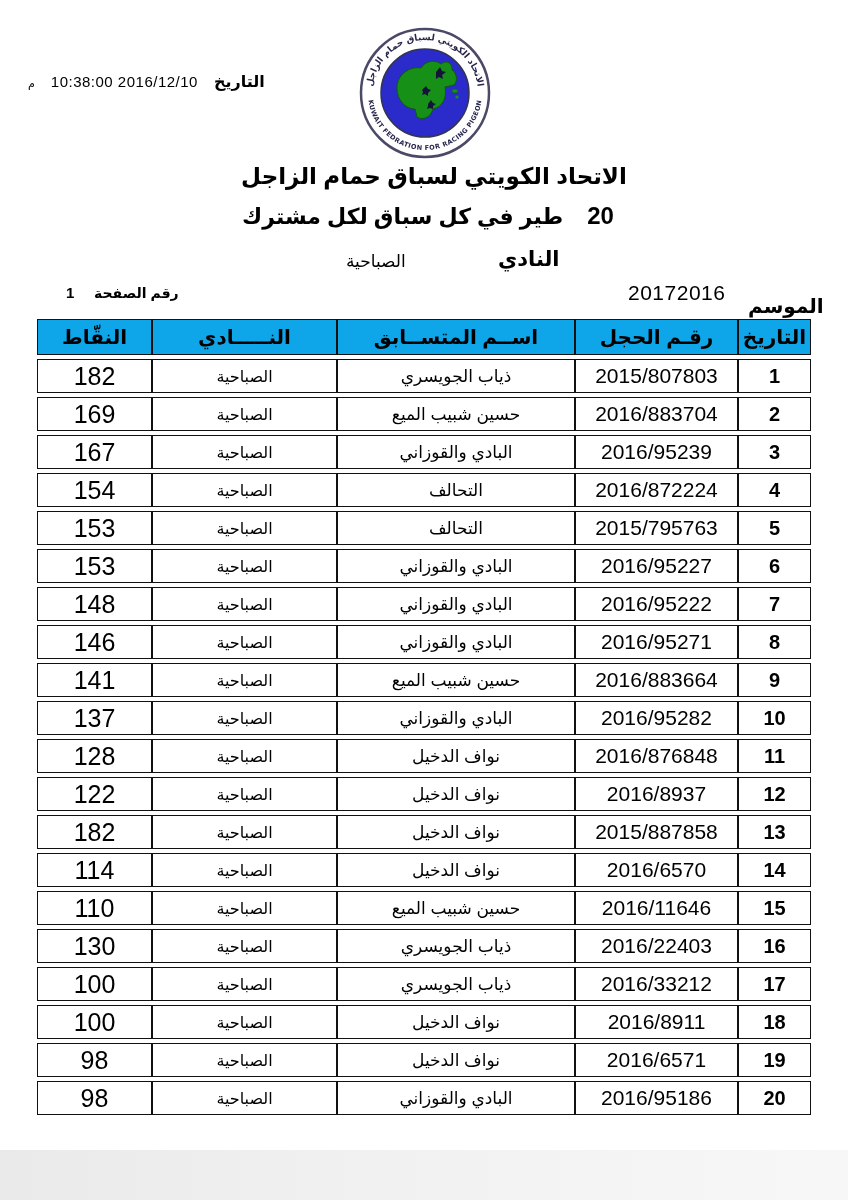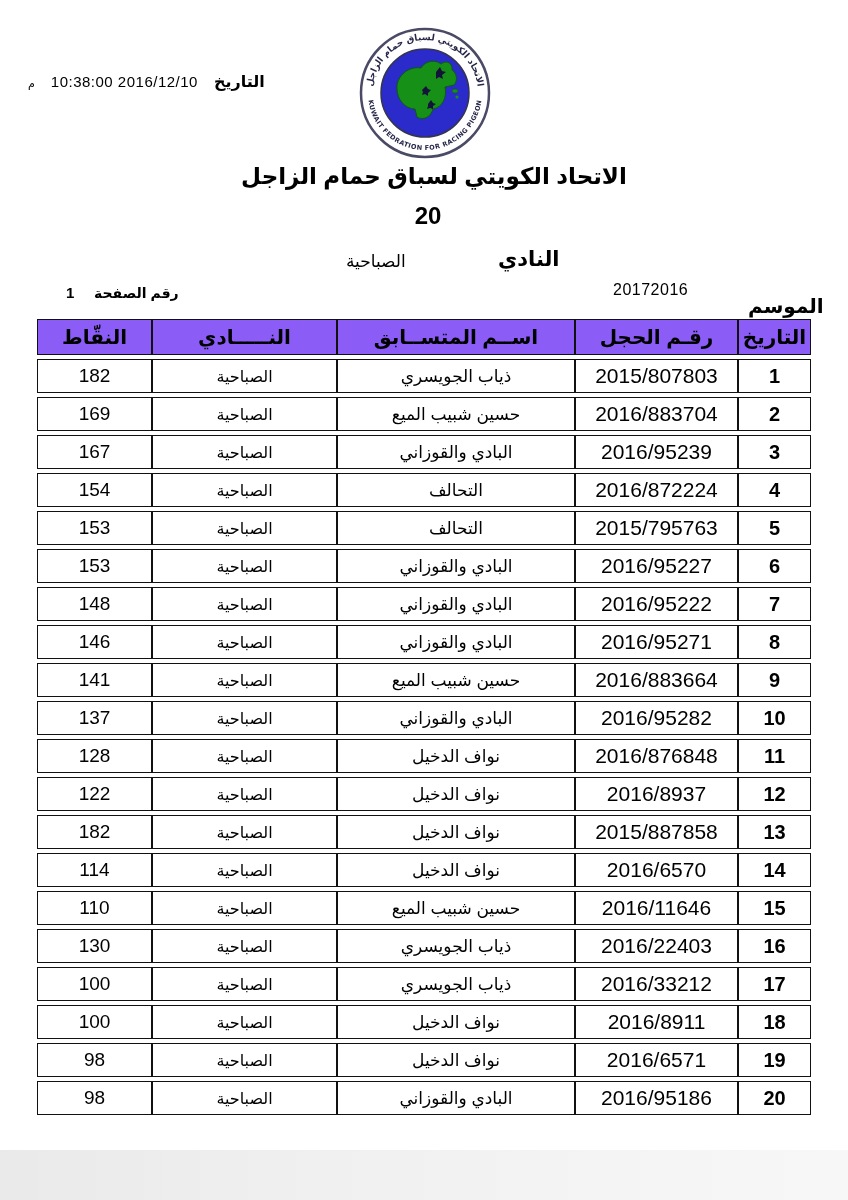--- a/index.html
+++ b/index.html
@@ -26,42 +26,42 @@
   }
   .subtitle {
     position:absolute; top:202px; left:4px; width:848px;
     direction:rtl; display:flex; justify-content:center; align-items:baseline; gap:24px;
     font-weight:bold; font-size:22px;
   }
   .subtitle-number { font-size:24px; }
   .club-label { position:absolute; top:247px; left:498px; font-weight:bold; font-size:21px; }
   .club-value { position:absolute; top:251px; left:346px; font-size:17px; }
   .season-label { position:absolute; top:294px; left:748px; font-weight:bold; font-size:20px; }
-  .season-value { position:absolute; top:281px; left:613px; font-size:16px; letter-spacing:0.5px; }
+  .season-value { position:absolute; top:281px; left:628px; font-size:21px; letter-spacing:0.5px; }
   .pagenum-label { position:absolute; top:285px; left:94px; font-weight:bold; font-size:14px; }
   .pagenum-value { position:absolute; top:284px; left:66px; font-weight:bold; font-size:15px; }
   
   table.results {
     position:absolute; top:315px; left:37px; width:774px;
     direction:rtl; border-collapse:separate; border-spacing:0 4px;
     table-layout:fixed;
   }
   table.results th, table.results td {
     border:1px solid #111; text-align:center; vertical-align:middle;
     overflow:hidden; white-space:nowrap;
   }
   table.results th {
-    background:#8b5cf6; height:36px; font-weight:bold; font-size:20px;
+    background:#0ea5e9; height:36px; font-weight:bold; font-size:20px;
   }
   table.results td { height:34px; background:#fff; }
   td.c-rank   { font-weight:bold; font-size:20px; }
   td.c-ring   { font-size:21px; direction:ltr; }
   td.c-name   { font-size:17px; }
   td.c-club   { font-size:16px; }
-  td.c-points { font-size:19px; }
+  td.c-points { font-size:25px; }
   
   .scan-strip {
     position:absolute; left:0; top:1150px; width:848px; height:50px;
     background:linear-gradient(90deg,#d8d8d8 0%,#e4e4e4 40%,#f1f1f1 100%);
     opacity:0.55;
   }
 </style>
 </head>
 <body>
 
@@ -91,20 +91,21 @@
       <path fill="#14143a" d="M 78,46 l 4,-5 l 2,4 l 4,1 l -4,3 l 1,4 l -4,-2 l -3,2 l 0,-4 z"></path>
       <path fill="#14143a" d="M 64,64 l 4,-4 l 2,3 l 3,1 l -3,3 l 0,3 l -3,-2 l -3,1 l 1,-3 z"></path>
       <path fill="#14143a" d="M 70,78 l 3,-4 l 2,3 l 3,1 l -3,2 l 0,3 l -3,-1 l -3,1 l 1,-3 z"></path>
     </svg>
   </div>
 
   <h1 class="title">الاتحاد الكويتي لسباق حمام الزاجل</h1>
 
   <div class="subtitle">
     <span class="subtitle-number">20</span>
+    <span>طير في كل سباق لكل مشترك</span>
   </div>
 
   <span class="club-label">النادي</span>
   <span class="club-value">الصباحية</span>
 
   <span class="season-label">الموسم</span>
   <span class="season-value">20172016</span>
 
   <span class="pagenum-label">رقم الصفحة</span>
   <span class="pagenum-value">1</span>

